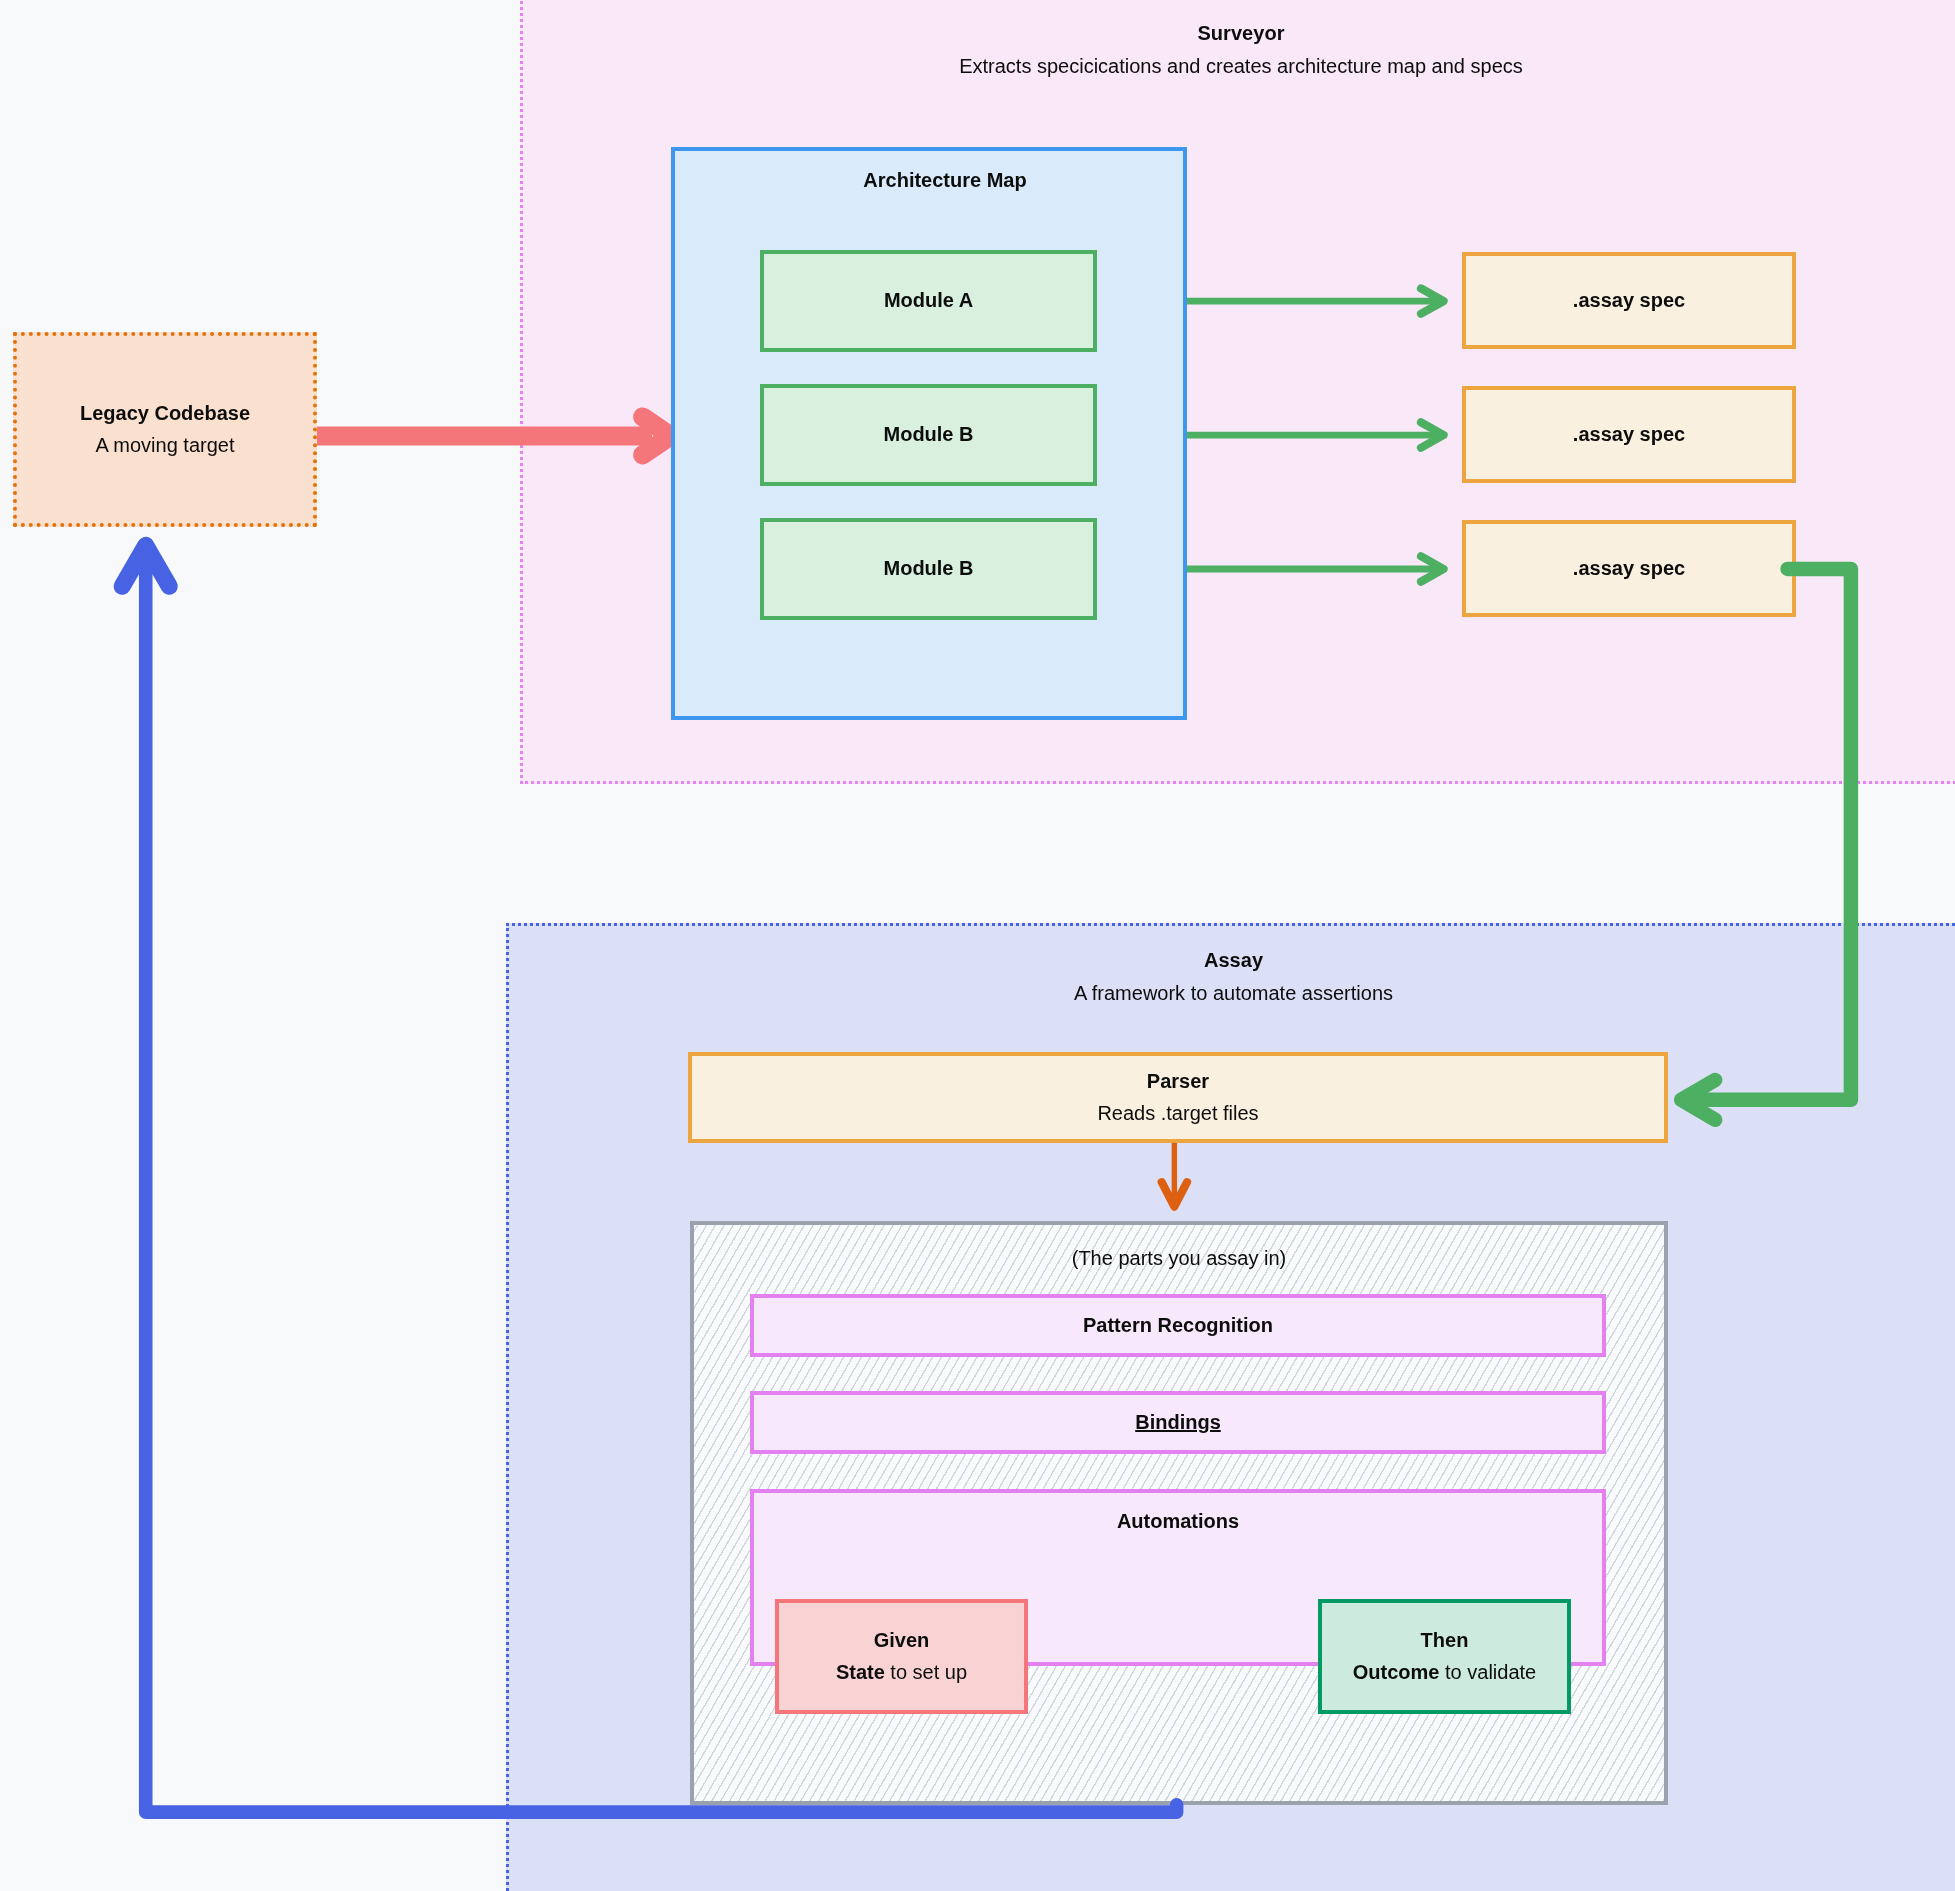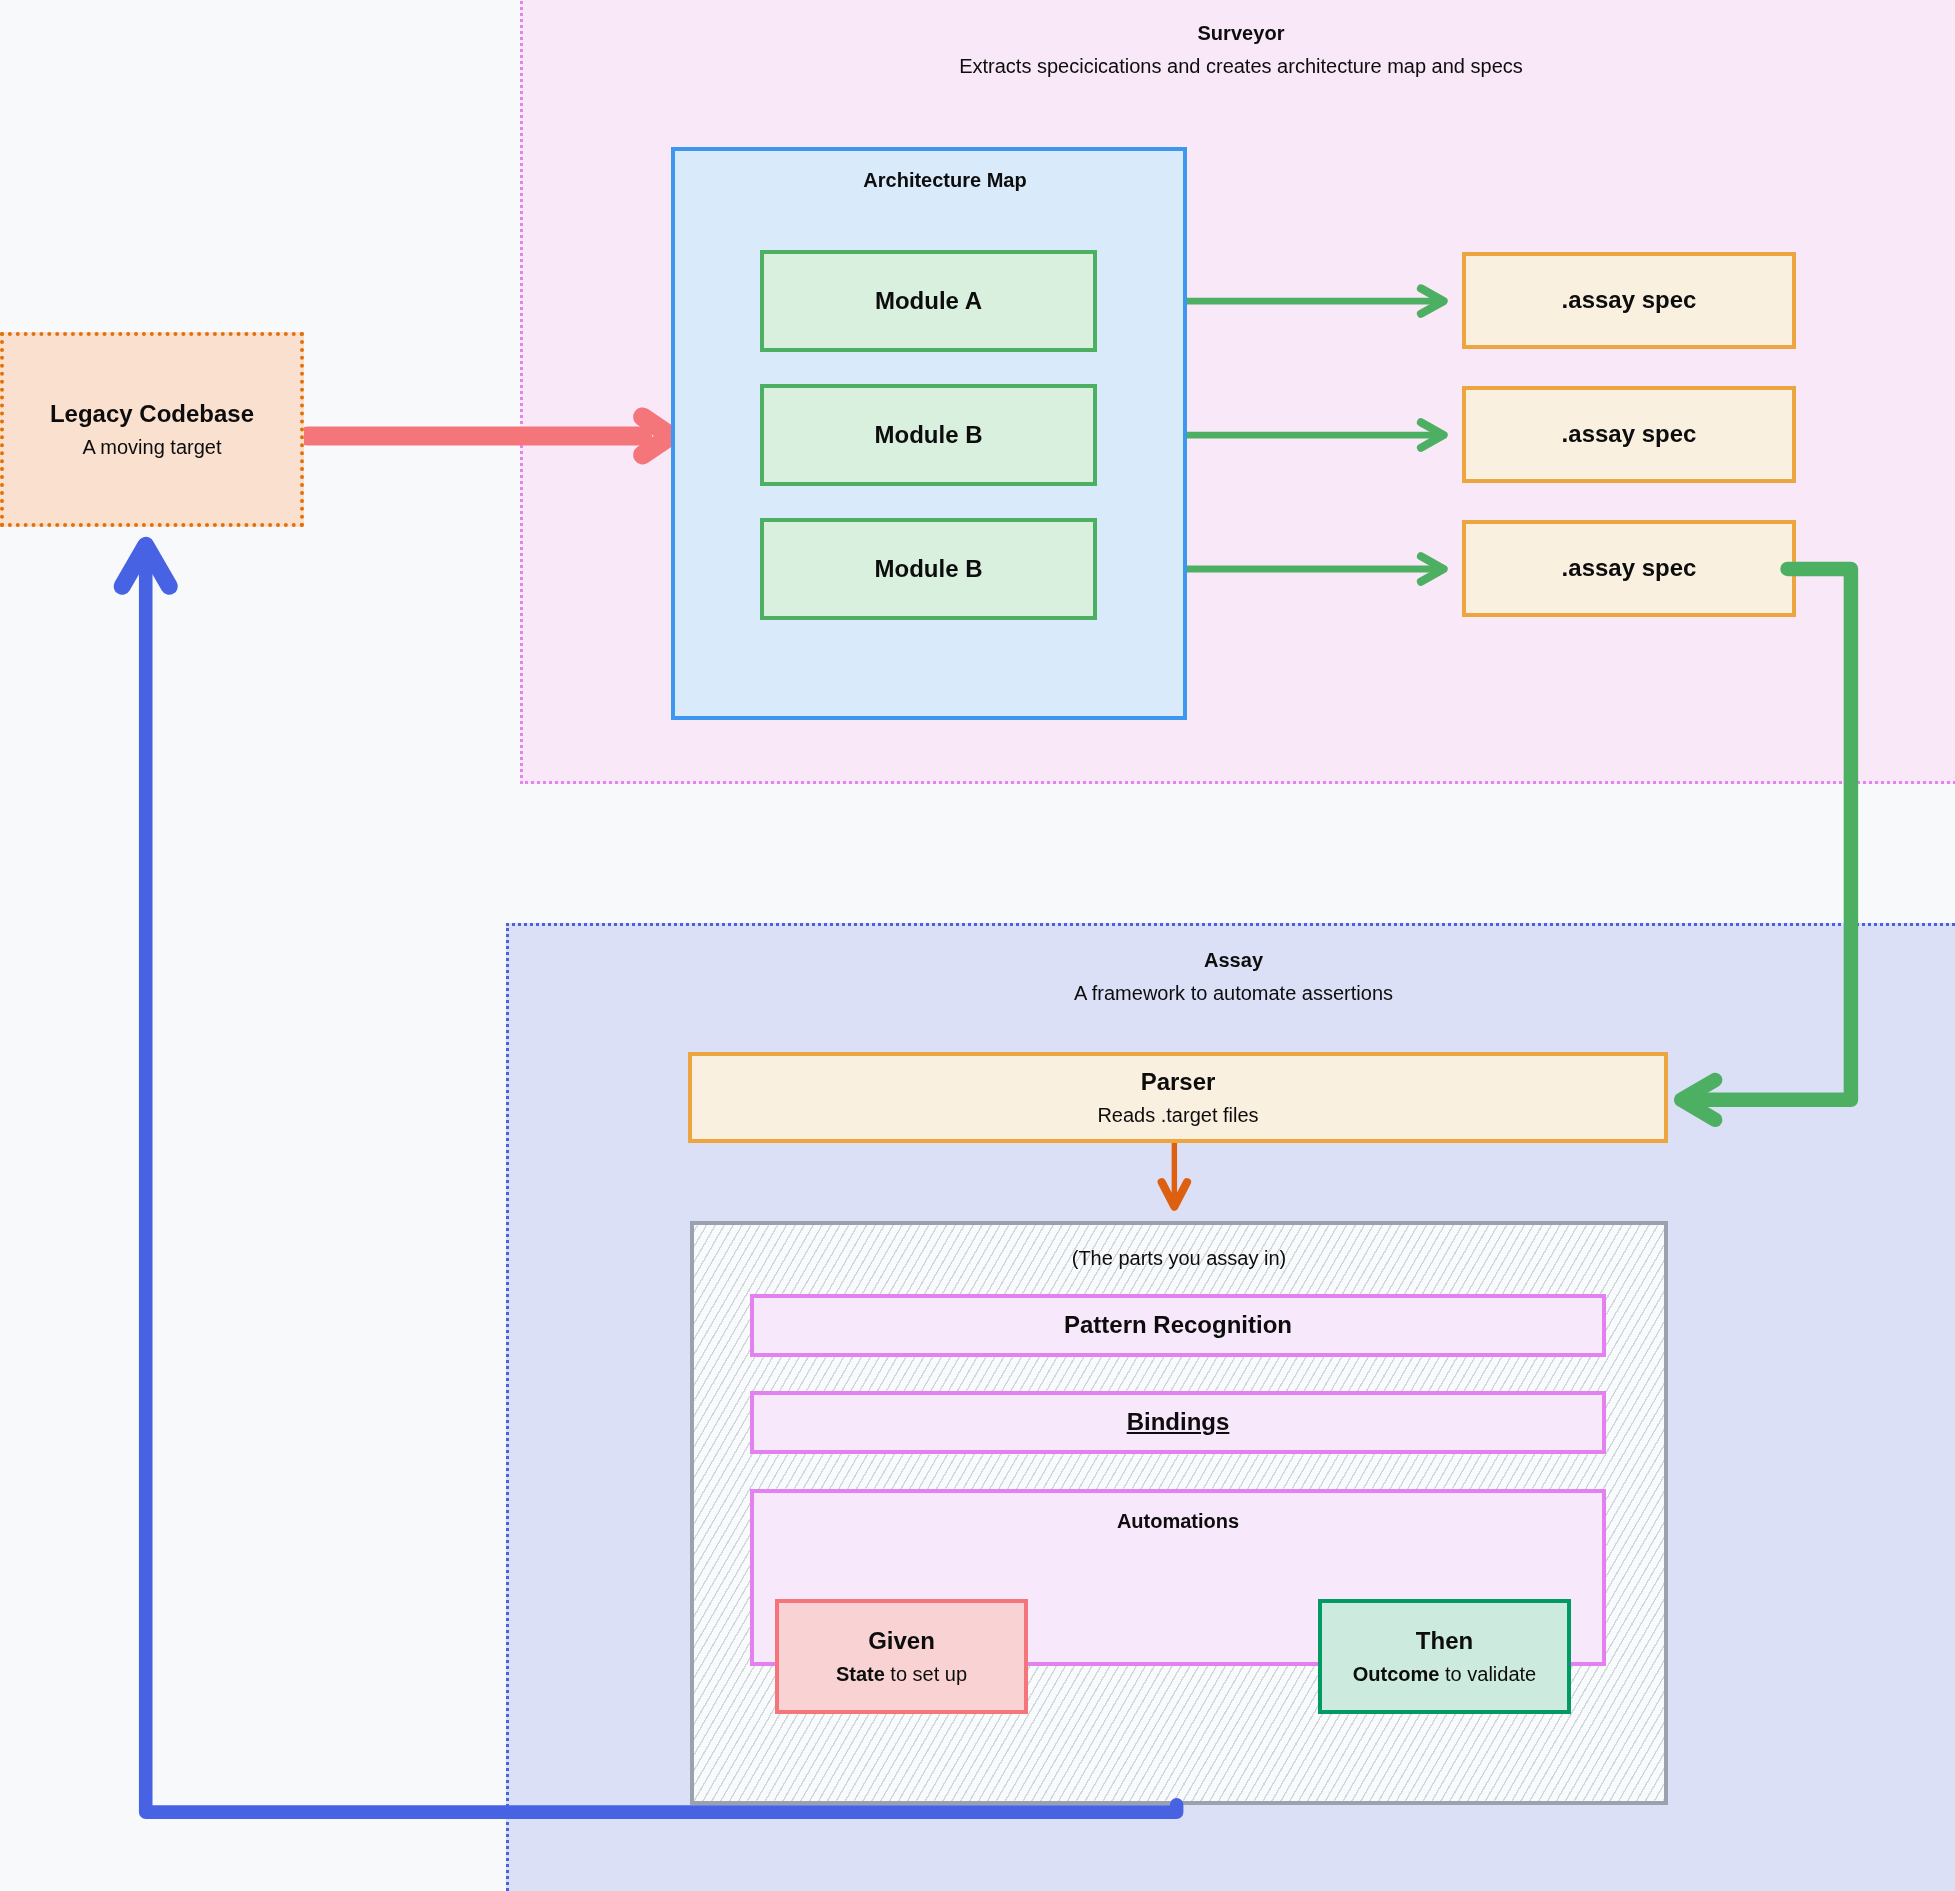--- a/index.html
+++ b/index.html
@@ -67,26 +67,26 @@
     text-align: center; font-weight: bold; font-size: 20px; color: #0d0d0d;
   }
 
   
   .node {
     display: flex; flex-direction: column;
     align-items: center; justify-content: center;
     text-align: center; color: #0d0d0d;
     z-index: 5;
   }
-  .node .t1 { font-size: 24px; font-weight: bold; line-height: 1.18; }
+  .node .t1 { font-size: 20px; font-weight: bold; line-height: 1.18; }
   .node .t2 { font-size: 20px; font-weight: normal; line-height: 1.18; margin-top: 8.1px; }
   .node .t2 b { font-weight: bold; }
 
   .legacy {
-    left: 0; top: 332px; width: 304px; height: 195px;
+    left: 13px; top: 332px; width: 304px; height: 195px;
     background: #fae0cf;
     border: 4.1px dotted #e2710d;
     z-index: 5;
   }
   .module {
     background: #d8f0dd;
     border: 4.1px solid #4caf62;
     left: 760px; width: 337px; height: 102px;
     z-index: 6;
   }

